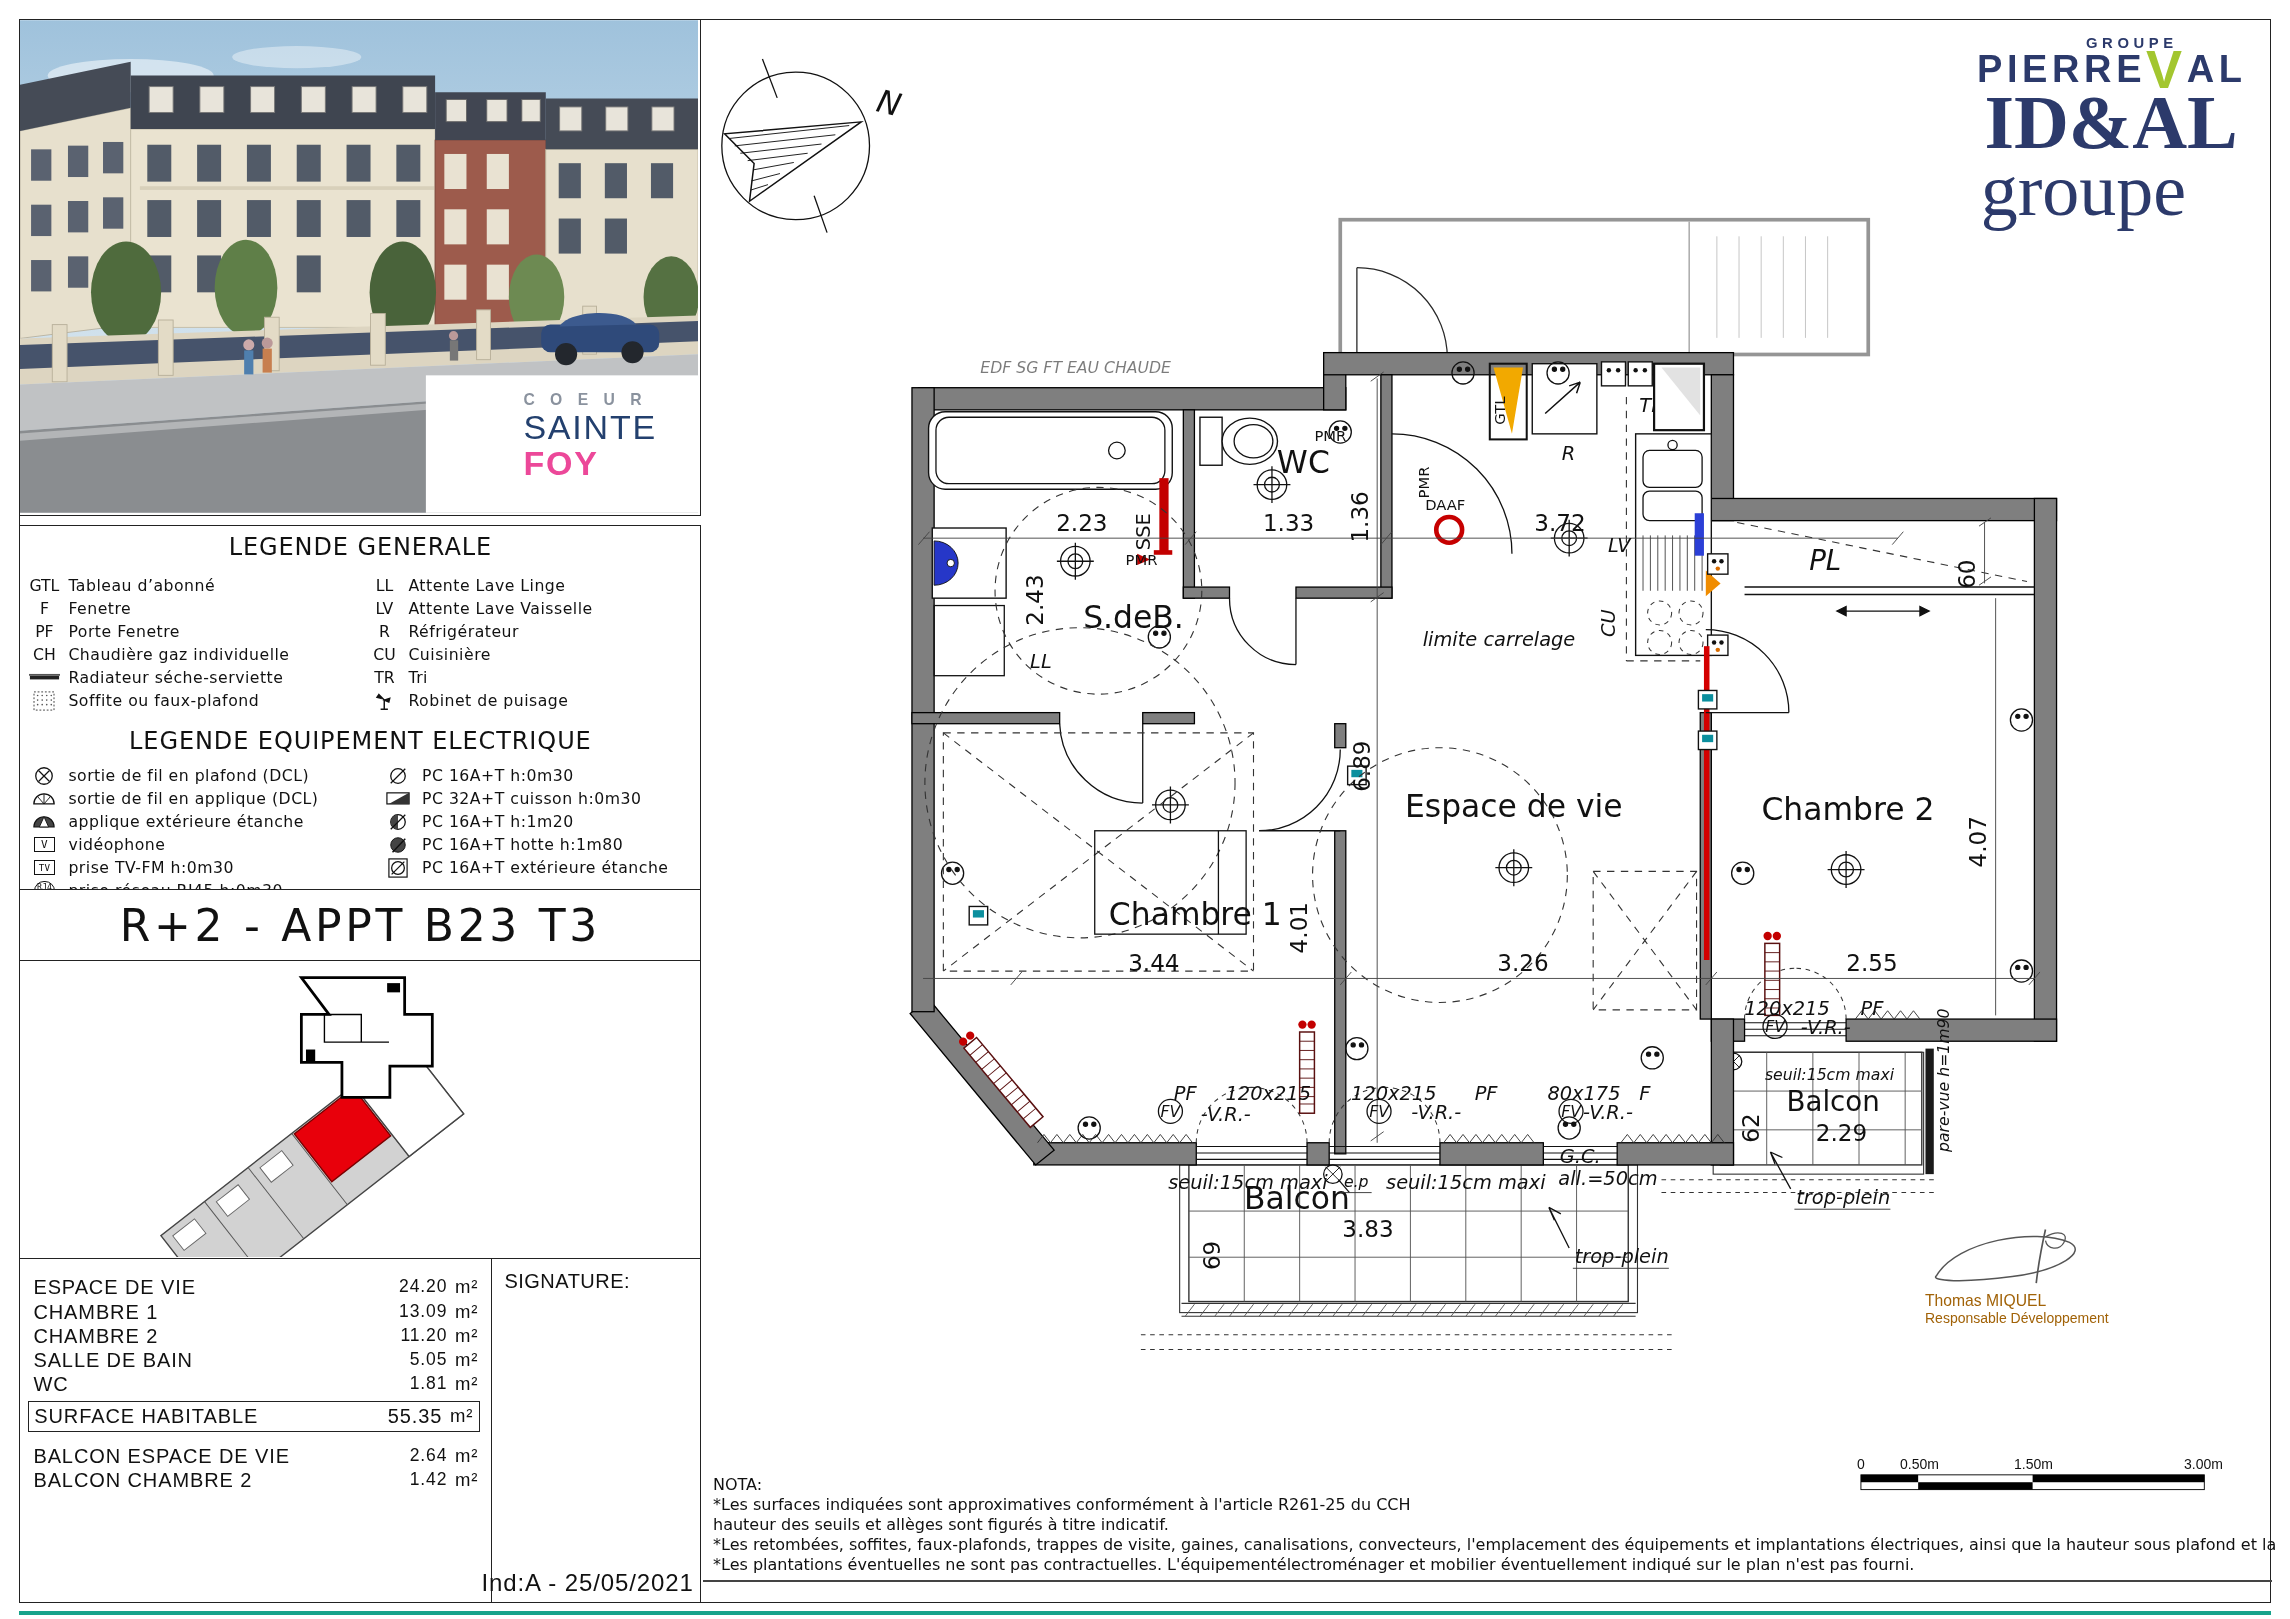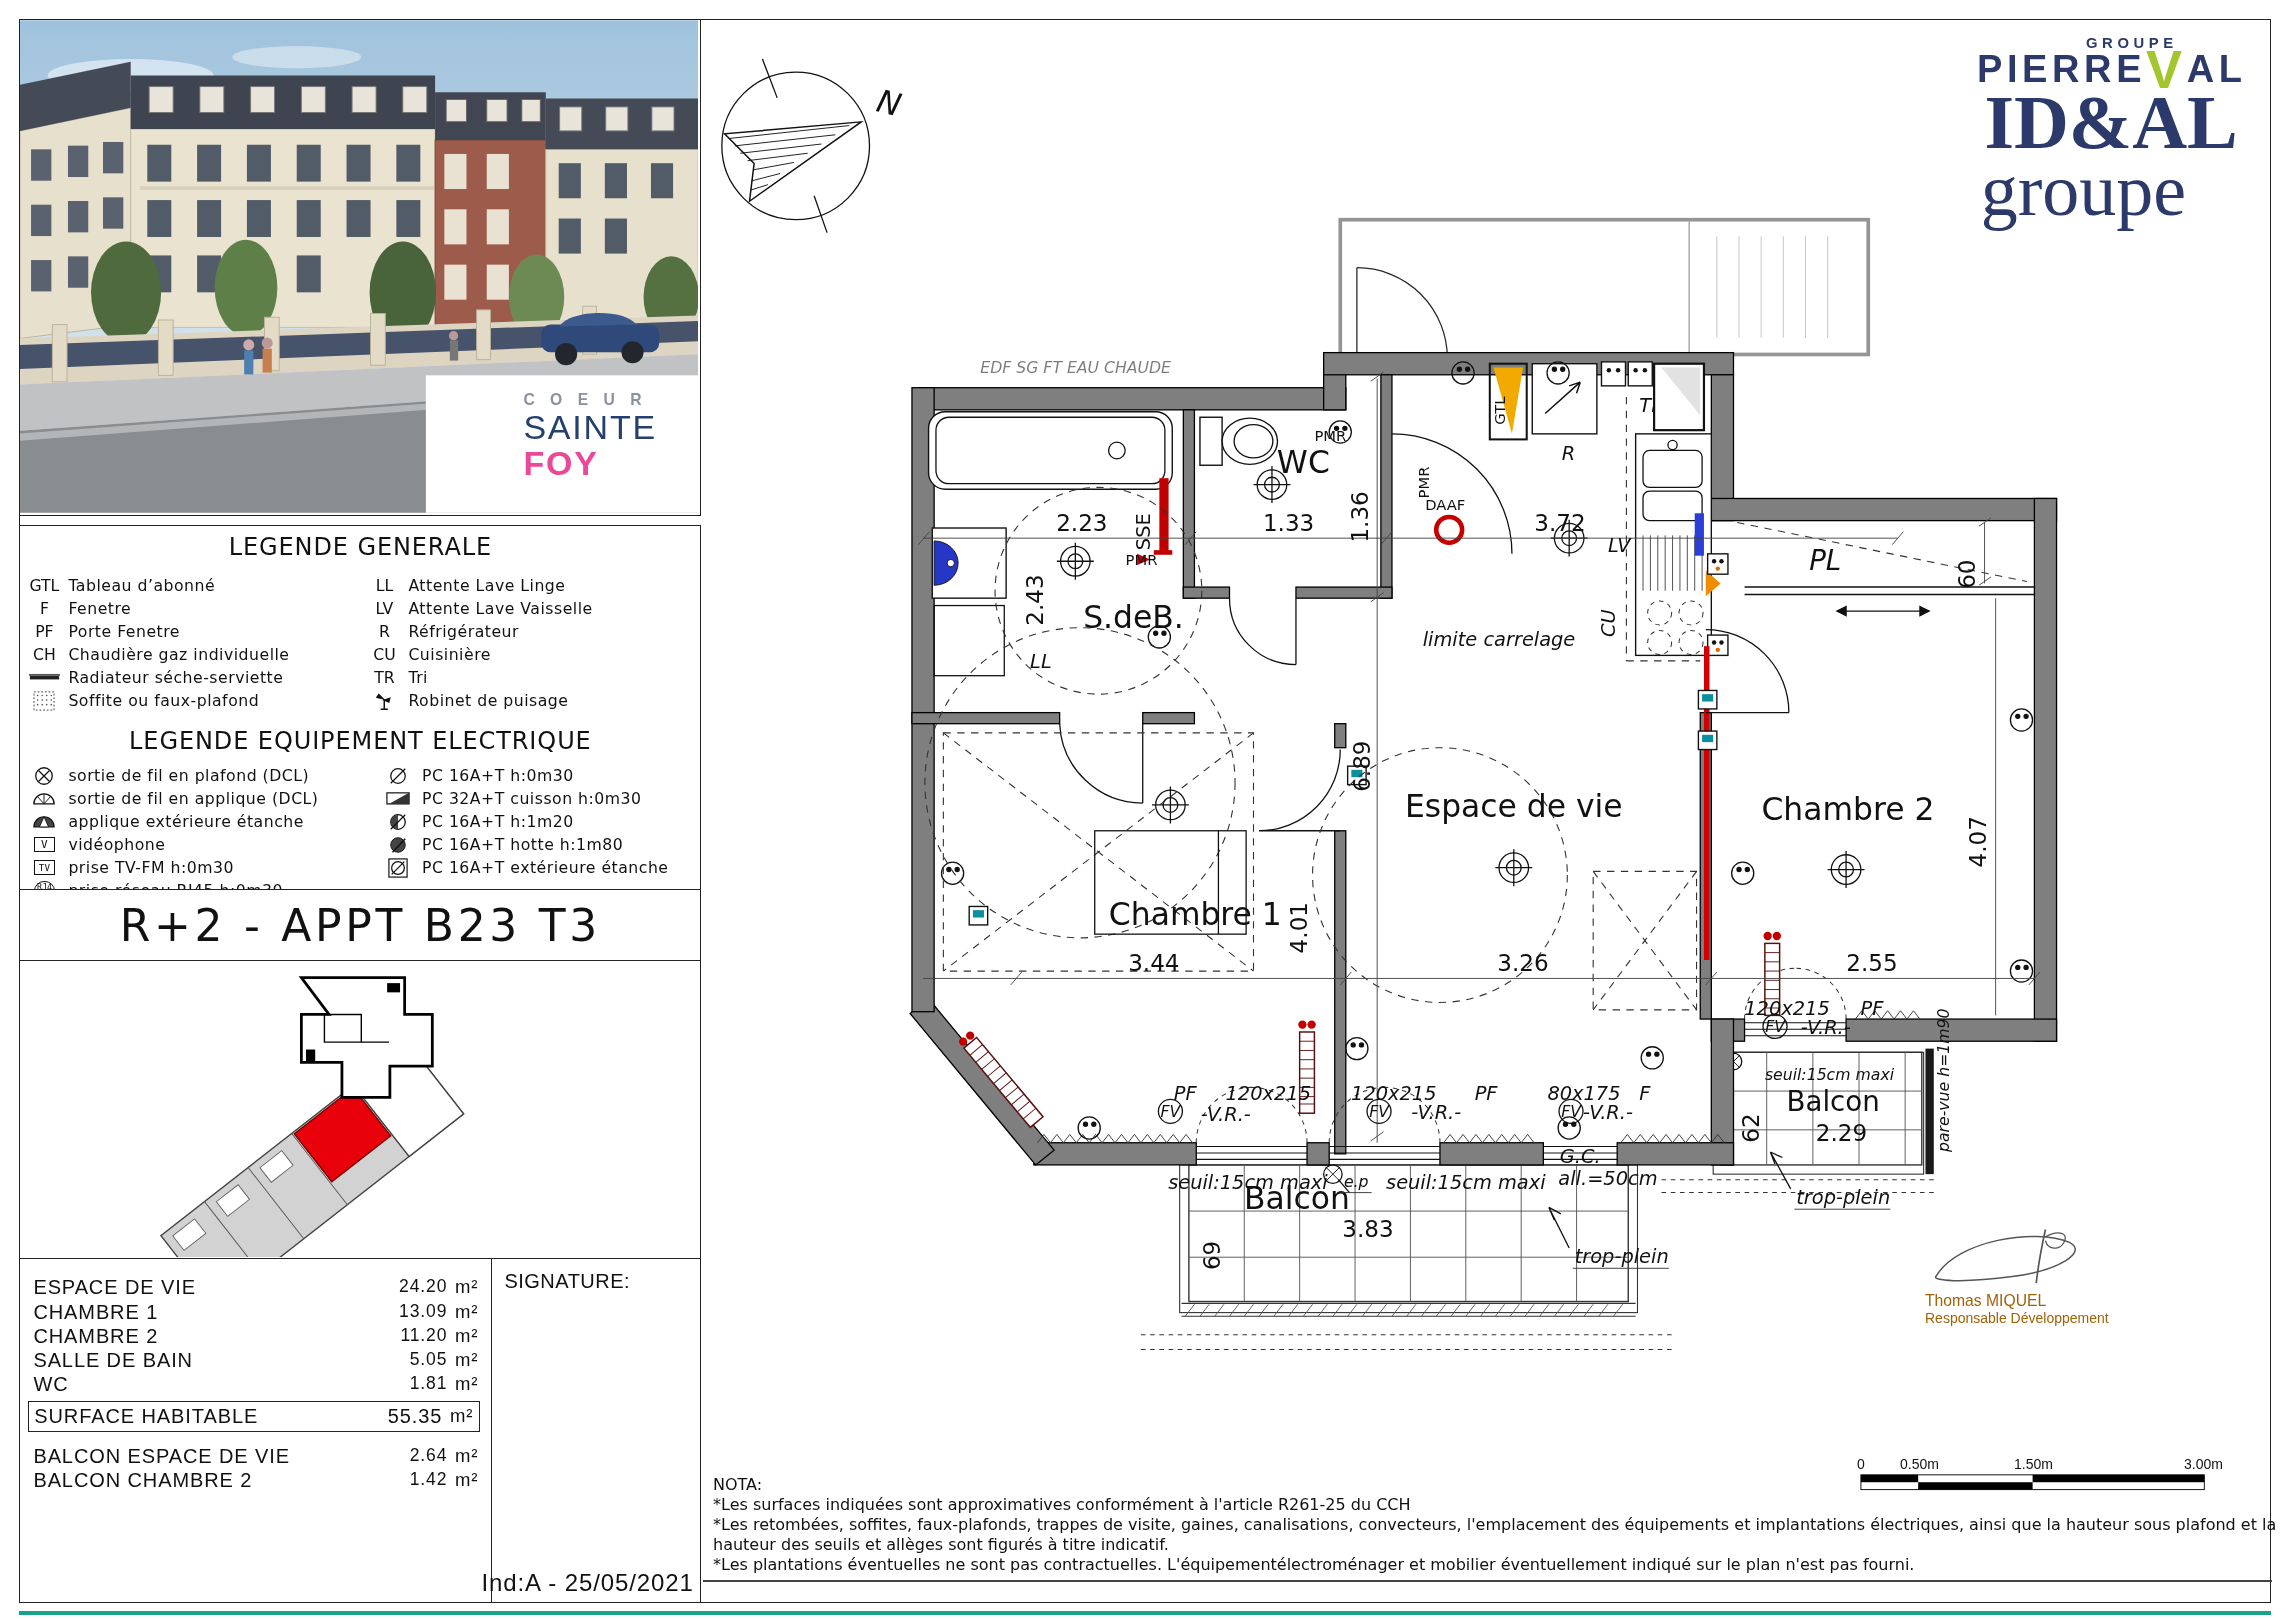--- a/index.html
+++ b/index.html
@@ -893,22 +893,22 @@
     <g>
       <path d="M2098,1382 C2120,1344 2205,1330 2242,1346 C2262,1356 2232,1376 2180,1383 C2128,1390 2090,1388 2098,1382 Z" fill="none" stroke="#555" stroke-width="1.6"></path>
       <path d="M2216,1332 C2212,1350 2208,1372 2206,1390" stroke="#555" stroke-width="1.8" fill="none"></path>
       <path d="M2216,1340 c14,-8 26,-4 20,6 c-5,9 -18,8 -20,-2" fill="none" stroke="#555" stroke-width="1.4"></path>
     </g>
   </svg>
 
   <div class="nota">
     <div>NOTA:</div>
     <div>*Les surfaces indiquées sont approximatives conformément à l'article R261-25 du CCH</div>
+    <div> hauteur des seuils et allèges sont figurés à titre indicatif.</div>
     <div>*Les retombées, soffites, faux-plafonds, trappes de visite, gaines, canalisations, convecteurs, l'emplacement des équipements et implantations électriques, ainsi que la hauteur sous plafond et la</div>
-    <div> hauteur des seuils et allèges sont figurés à titre indicatif.</div>
     <div>*Les plantations éventuelles ne sont pas contractuelles. L'équipementélectroménager et mobilier éventuellement indiqué sur le plan n'est pas fourni.</div>
   </div>
   <div class="nota-underline"></div>
 
   <div class="scalebar">
     <span class="sb-lab" style="left:11px;">0</span>
     <span class="sb-lab" style="left:54px;">0.50m</span>
     <span class="sb-lab" style="left:168px;">1.50m</span>
     <span class="sb-lab" style="left:338px;">3.00m</span>
     <svg width="388" height="24" viewBox="0 0 420 26" style="position:absolute;top:16.6px;left:0;">

